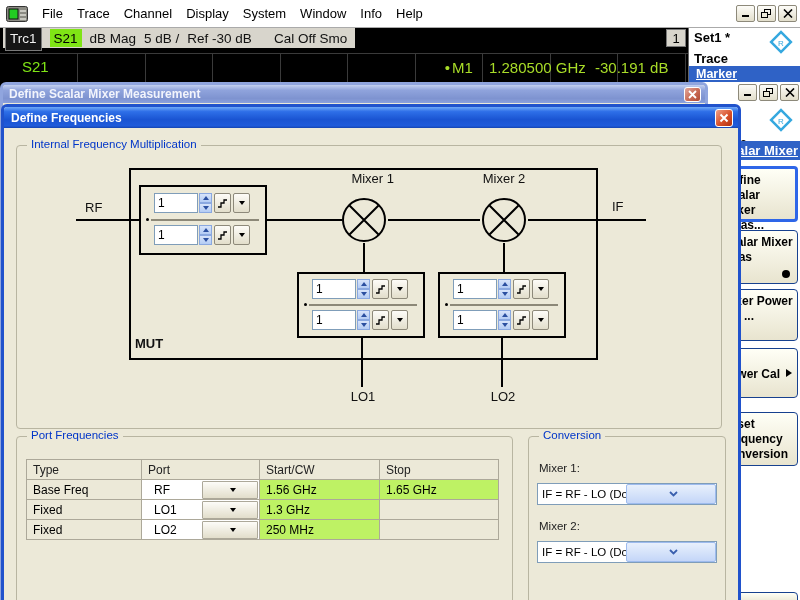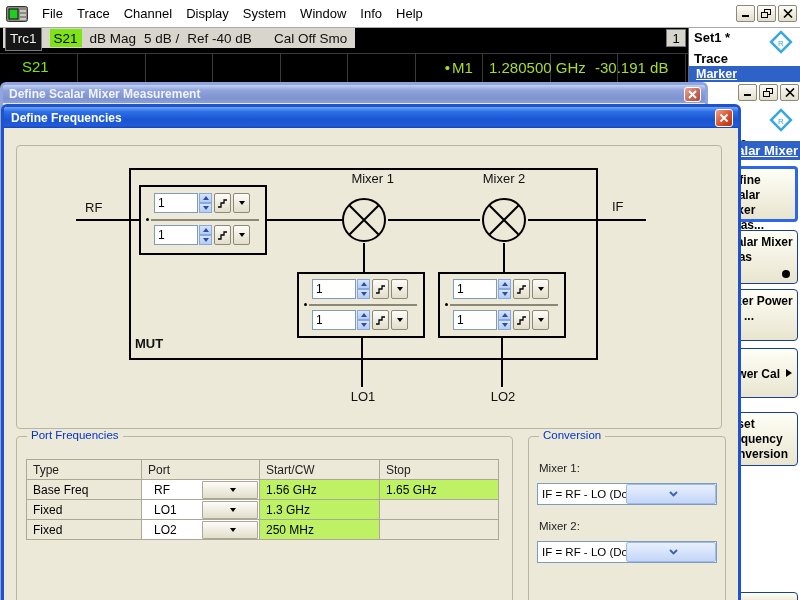--- a/index.html
+++ b/index.html
@@ -150,21 +150,21 @@
         </span>
     </span>
   </div>
 
   <div class="screen">
     <div class="tstrip">
       <span class="trcbox">Trc1</span>
       <span class="measbox">S21</span>
       <span>dB Mag</span>
       <span>5 dB /</span>
-      <span>Ref -40 dB</span>
+      <span>Ref -30 dB</span>
       <span style="margin-left:14px;">Cal Off Smo</span>
     </div>
     <div class="chanbox">1</div>
     <div class="gline" style="left:0;top:25px;width:688px;height:1px;"></div>
     <div class="gline" style="left:77px;top:25px;width:1px;height:55px;"></div>
     <div class="gline" style="left:145px;top:25px;width:1px;height:55px;"></div>
     <div class="gline" style="left:212px;top:25px;width:1px;height:55px;"></div>
     <div class="gline" style="left:280px;top:25px;width:1px;height:55px;"></div>
     <div class="gline" style="left:347px;top:25px;width:1px;height:55px;"></div>
     <div class="gline" style="left:415px;top:25px;width:1px;height:55px;"></div>
@@ -258,20 +258,21 @@
     </div>
     <div class="cclose">
       <svg width="10" height="10" viewBox="0 0 10 10">
           <path d="M1.5 1.5 L8.5 8.5 M8.5 1.5 L1.5 8.5" stroke="#fff" stroke-width="2"></path>
         </svg>
     </div>
 
     <div class="cbody">
 
       <div class="group" style="left:12px;top:17px;width:706px;height:284px;">
+        <span class="glabel">Internal Frequency Multiplication</span>
 
         <div class="dbox" style="left:112px;top:22px;width:469px;height:192px;"></div>
         <span class="dlabel" style="left:118px;top:190px;font-weight:bold;">MUT</span>
 
         <span class="dlabel" style="left:68px;top:54px;">RF</span>
         <div class="dline" style="left:59px;top:73px;width:65px;height:2px;"></div>
 
         <div class="dbox" style="left:122px;top:39px;width:128px;height:70px;background:#ECE9D8;">
           <span class="ddot" style="left:5px;top:31px;"></span>
           <div class="spinner" style="left:13px;top:6px;">

